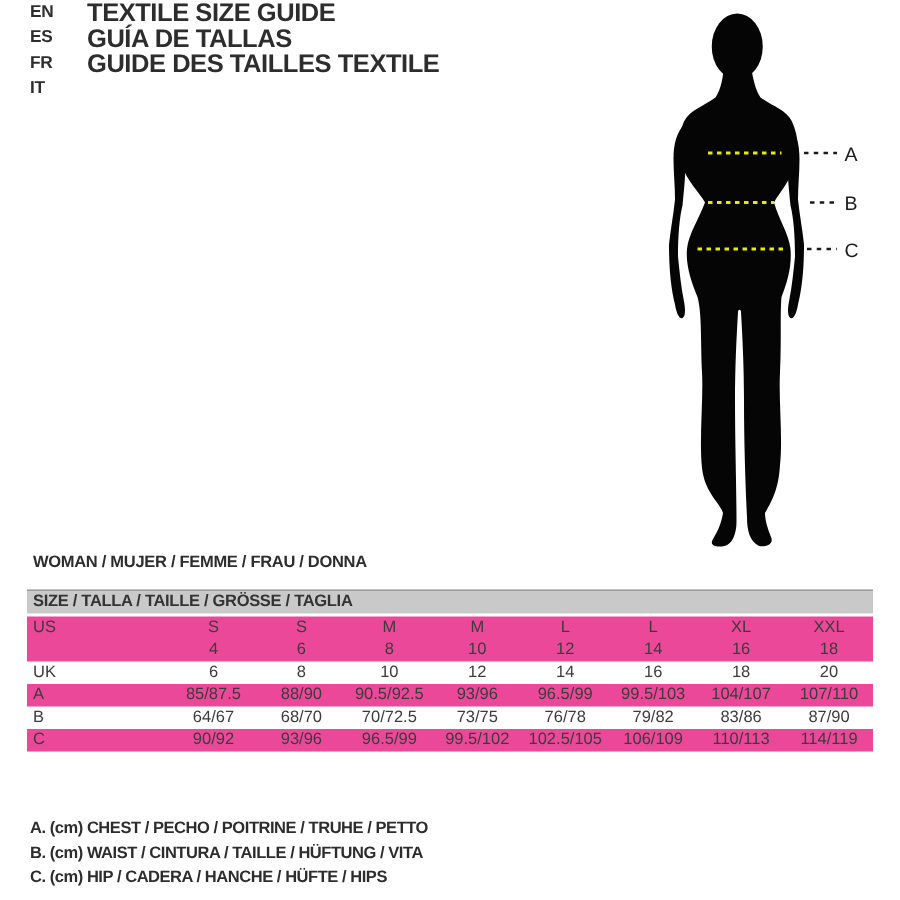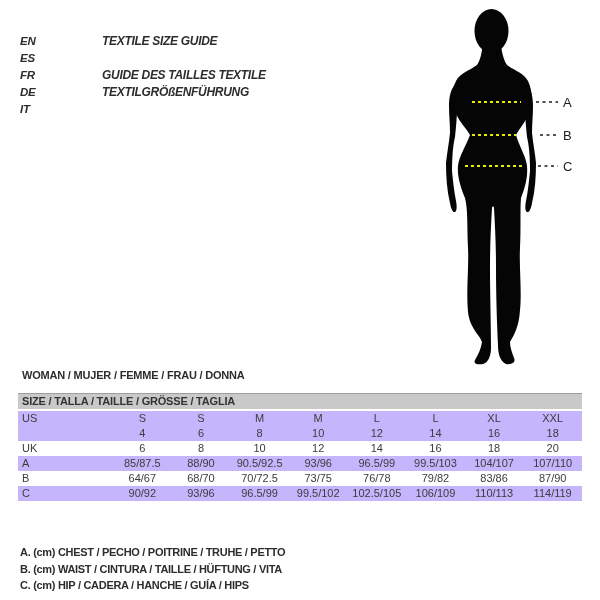--- a/index.html
+++ b/index.html
@@ -8,69 +8,66 @@
     font-family:"Liberation Sans", sans-serif;
     background:#ffffff;
     position:relative;
     width:600px; height:600px;
     overflow:hidden;
     color:#2f2f2f;
   }
   .canvas { position:absolute; inset:0; background:#ffffff; }
 
   
-  .lang-block { position:absolute; left:20px; top:33px;font-style:italic; }
+  .lang-block { position:absolute; left:20px; top:0; }
   .lang-row { display:flex; height:17px; line-height:17px; }
   .lang-code { width:38px; font-size:11.5px; font-weight:bold; letter-spacing:-0.2px; color:#2d2d2d; }
-  .lang-label { font-size:12px; font-weight:bold; letter-spacing:-0.3px; color:#2d2d2d; white-space:nowrap;margin-left:44px; }
+  .lang-label { font-size:17px; font-weight:bold; letter-spacing:-0.3px; color:#2d2d2d; white-space:nowrap; }
 
   
   .figure-wrap { position:absolute; left:430px; top:5px; width:150px; height:370px; }
 
   
   .section-title { position:absolute; left:22px; top:369px; font-size:11px; font-weight:bold; letter-spacing:-0.2px; color:#2d2d2d; }
 
   
   .size-table { position:absolute; left:18px; top:393px; width:564px; }
   .table-header-bar {
     height:16px; line-height:15px; background:#c9c9c9;
     border-top:1px solid #9e9e9e;
     font-size:11px; font-weight:bold; letter-spacing:-0.2px;
     color:#333333; padding-left:4px;
     margin-bottom:2px;
   }
   .t-row { display:flex; height:15px; line-height:15px; font-size:11px; color:#3c3c3c; }
-  .t-row.shade { background:#c4b5fd; }
+  .t-row.shade { background:#ec4899; }
   .t-label { width:95px; padding-left:4px; text-align:left; }
   .t-cell { flex:1; text-align:center; }
 
   
   .legend { position:absolute; left:20px; top:544px; }
   .legend-line { height:16.5px; line-height:16.5px; font-size:11px; font-weight:bold; letter-spacing:-0.3px; color:#2d2d2d; white-space:nowrap; }
 </style>
 </head>
 <body>
 
 <div class="canvas">
 
   <div class="lang-block">
     <div class="lang-row">
       <span class="lang-code">EN</span>
       <span class="lang-label">TEXTILE SIZE GUIDE</span>
     </div>
     <div class="lang-row">
       <span class="lang-code">ES</span>
+      <span class="lang-label">GUÍA DE TALLAS</span>
     </div>
     <div class="lang-row">
       <span class="lang-code">FR</span>
       <span class="lang-label">GUIDE DES TAILLES TEXTILE</span>
-    </div>
-    <div class="lang-row">
-      <span class="lang-code">DE</span>
-      <span class="lang-label">TEXTILGRÖßENFÜHRUNG</span>
     </div>
     <div class="lang-row">
       <span class="lang-code">IT</span>
     </div>
   </div>
 
   <div class="figure-wrap">
     <svg width="150" height="370" viewBox="0 0 150 370">
 
       <ellipse cx="61.5" cy="26" rx="17" ry="22" fill="#050505"></ellipse>
@@ -223,16 +220,16 @@
       <span class="t-cell">102.5/105</span>
       <span class="t-cell">106/109</span>
       <span class="t-cell">110/113</span>
       <span class="t-cell">114/119</span>
     </div>
   </div>
 
   <div class="legend">
     <div class="legend-line">A. (cm) CHEST / PECHO / POITRINE / TRUHE / PETTO</div>
     <div class="legend-line">B. (cm) WAIST / CINTURA / TAILLE / HÜFTUNG / VITA</div>
-    <div class="legend-line">C. (cm) HIP / CADERA / HANCHE / GUÍA / HIPS</div>
+    <div class="legend-line">C. (cm) HIP / CADERA / HANCHE / HÜFTE / HIPS</div>
   </div>
 
 </div>
 
 </body></html>

